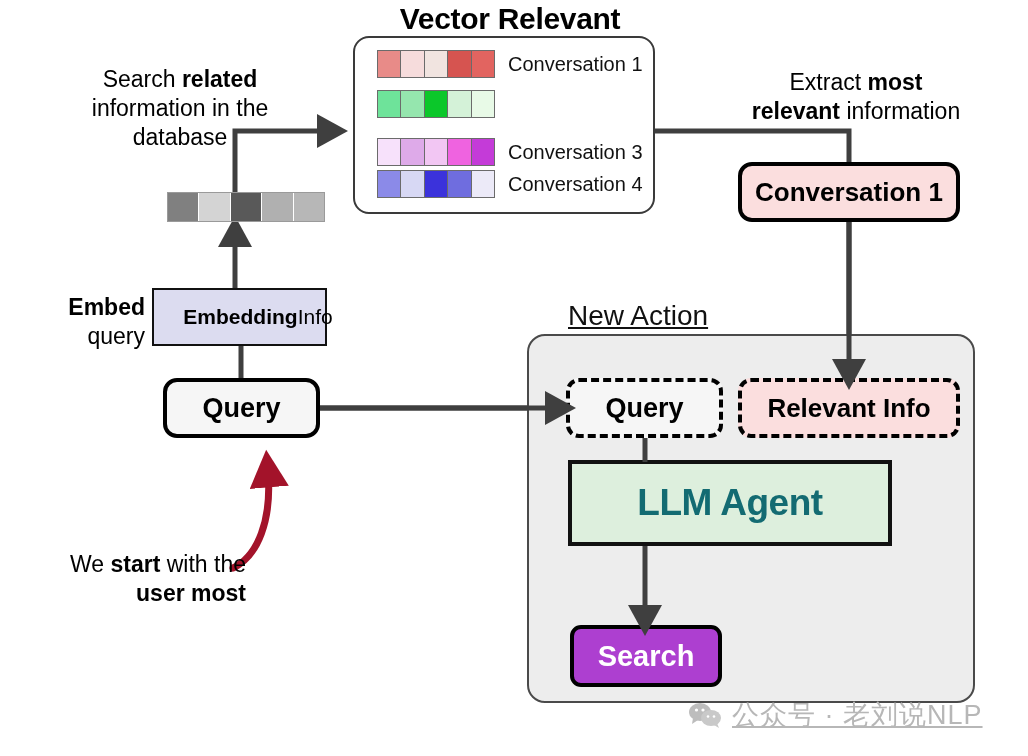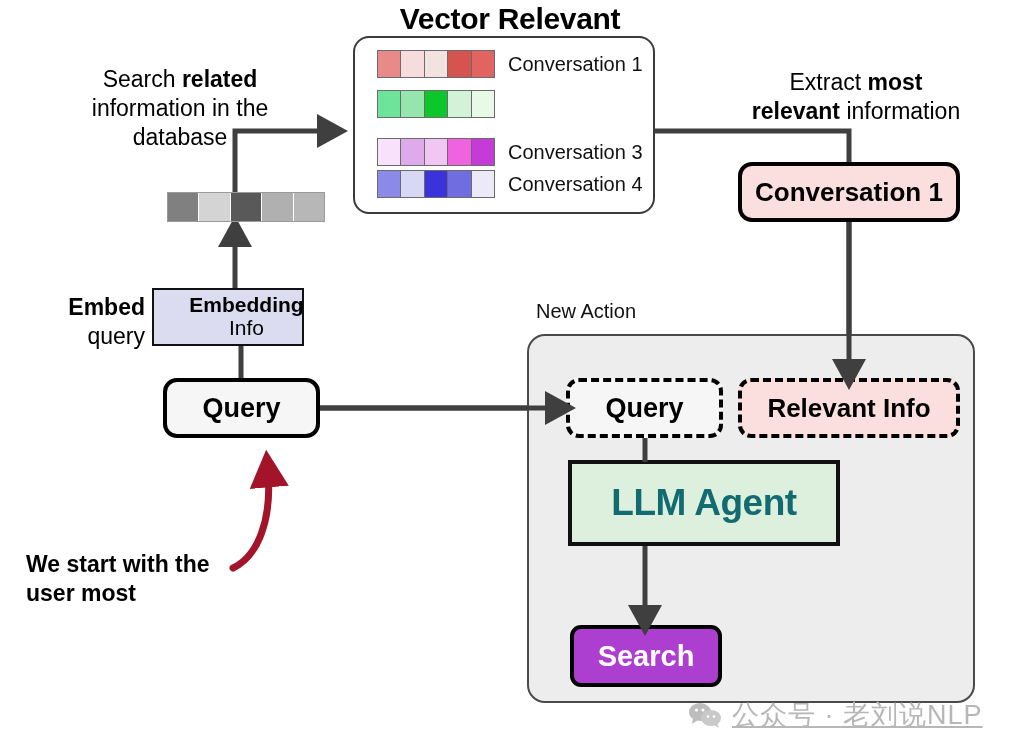--- a/index.html
+++ b/index.html
@@ -69,50 +69,51 @@
 
   
   .note {
     font-size: 23px;
     line-height: 1.27;
     color: #000000;
   }
   #note-search { left: 50px; top: 65px; width: 260px; text-align: center; }
   #note-extract { left: 706px; top: 68px; width: 300px; text-align: center; }
   #note-embed { left: 30px; top: 285px; width: 115px; text-align: right; margin-top: 8px; }
-  #note-start { left: 26px; top: 550px; width: 220px; text-align: left; font-weight: bold; }
+  #note-start { left: 26px; top: 550px; width: 220px; text-align: right; }
   #label-new-action {
-    left: 536px; top: 300px;
-    font-size: 20px;
+    left: 568px; top: 300px;
+    font-size: 28px;
     color: #111111;
+    text-decoration: underline;
   }
 
   
   #gray-vec {
     left: 167px; top: 192px;
     width: 158px; height: 30px;
     display: flex;
     border: 1.5px solid #9a9a9a;
     box-sizing: border-box;
   }
   #gray-vec span {
     flex: 1 1 0;
     border-right: 1.5px solid #ffffff;
   }
   #gray-vec span:last-child { border-right: none; }
 
   
   #embedding-box {
     left: 152px; top: 288px;
-    width: 152px; height: 58px;
+    width: 175px; height: 58px;
     border: 2.5px solid #111111;
     background: #dcdcf0;
     box-sizing: border-box;
     display: flex;
-    flex-direction: column;
+    flex-direction: row;
     align-items: center;
     justify-content: center;
     padding-left: 37px;
   }
   #embedding-box .l1 { font-size: 21px; font-weight: bold; line-height: 1.05; }
   #embedding-box .l2 { font-size: 21px; font-weight: normal; line-height: 1.15; }
 
   #query-box {
     left: 163px; top: 378px;
     width: 157px; height: 60px;
@@ -159,21 +160,21 @@
     width: 222px; height: 60px;
     border: 4px dashed #000000;
     border-radius: 13px;
     background: #fbdede;
     box-sizing: border-box;
     display: flex; align-items: center; justify-content: center;
     font-size: 26px; font-weight: bold;
   }
   #llm-agent {
     left: 568px; top: 460px;
-    width: 272px; height: 86px;
+    width: 324px; height: 86px;
     border: 4px solid #111111;
     background: #ddefdd;
     box-sizing: border-box;
     display: flex; align-items: center; justify-content: center;
     font-size: 37px; font-weight: bold;
     color: #136b72;
     letter-spacing: -0.5px;
   }
   #answer-box {
     left: 570px; top: 625px;

